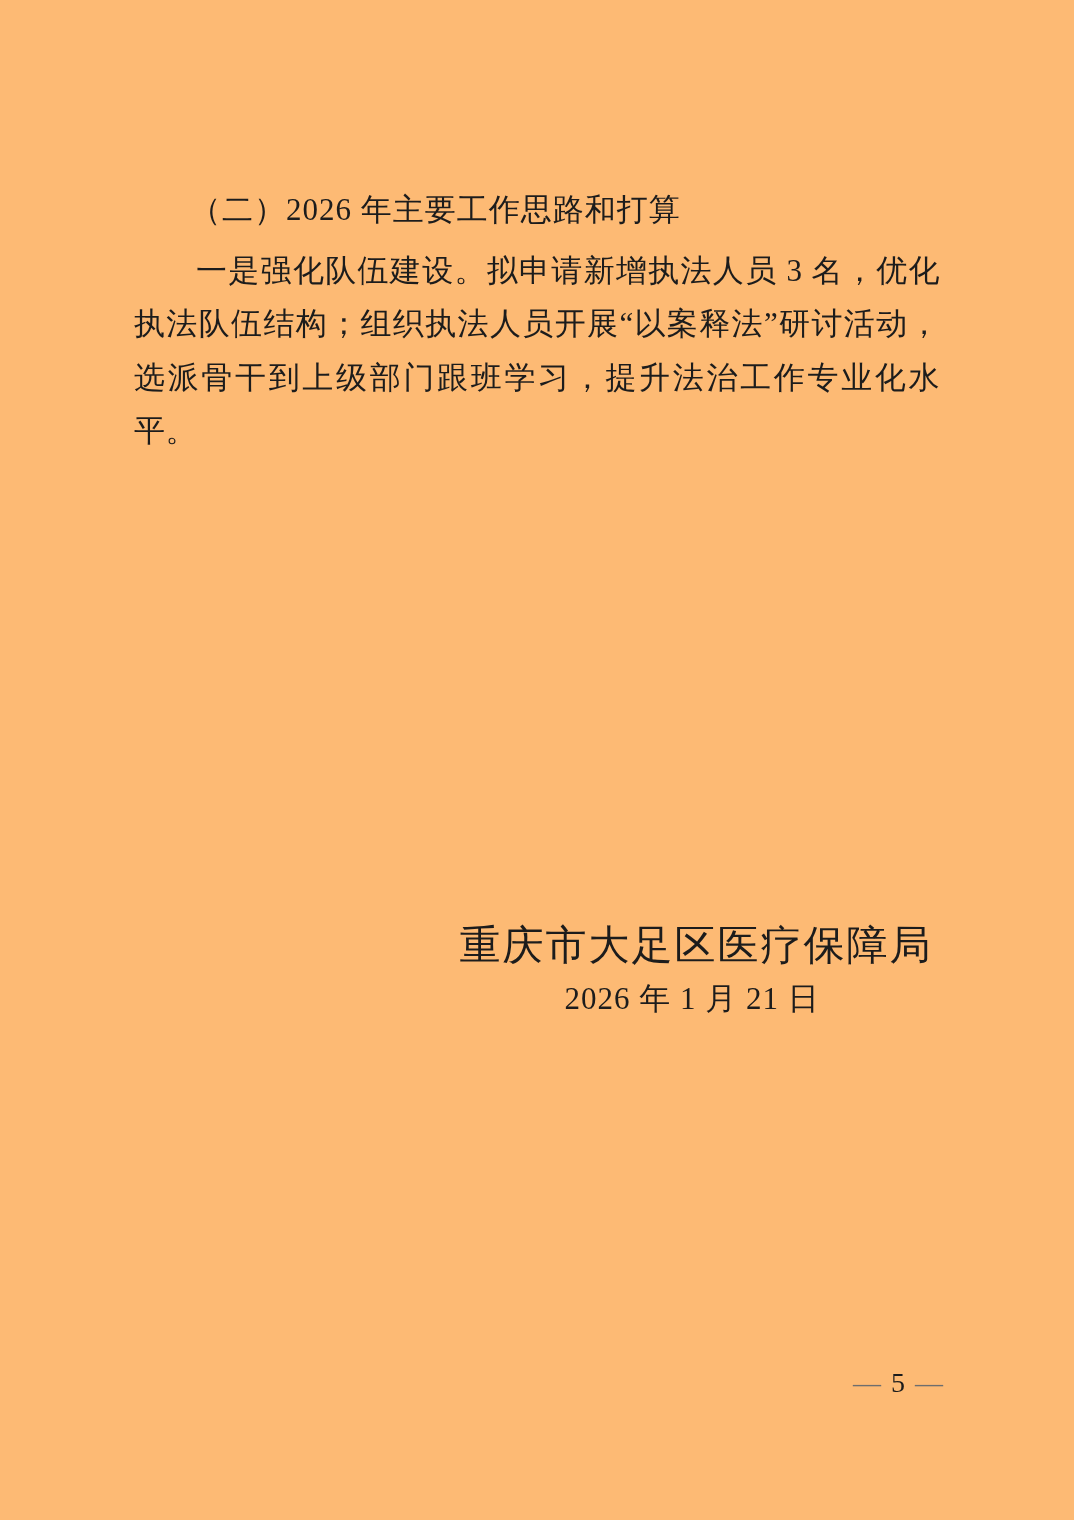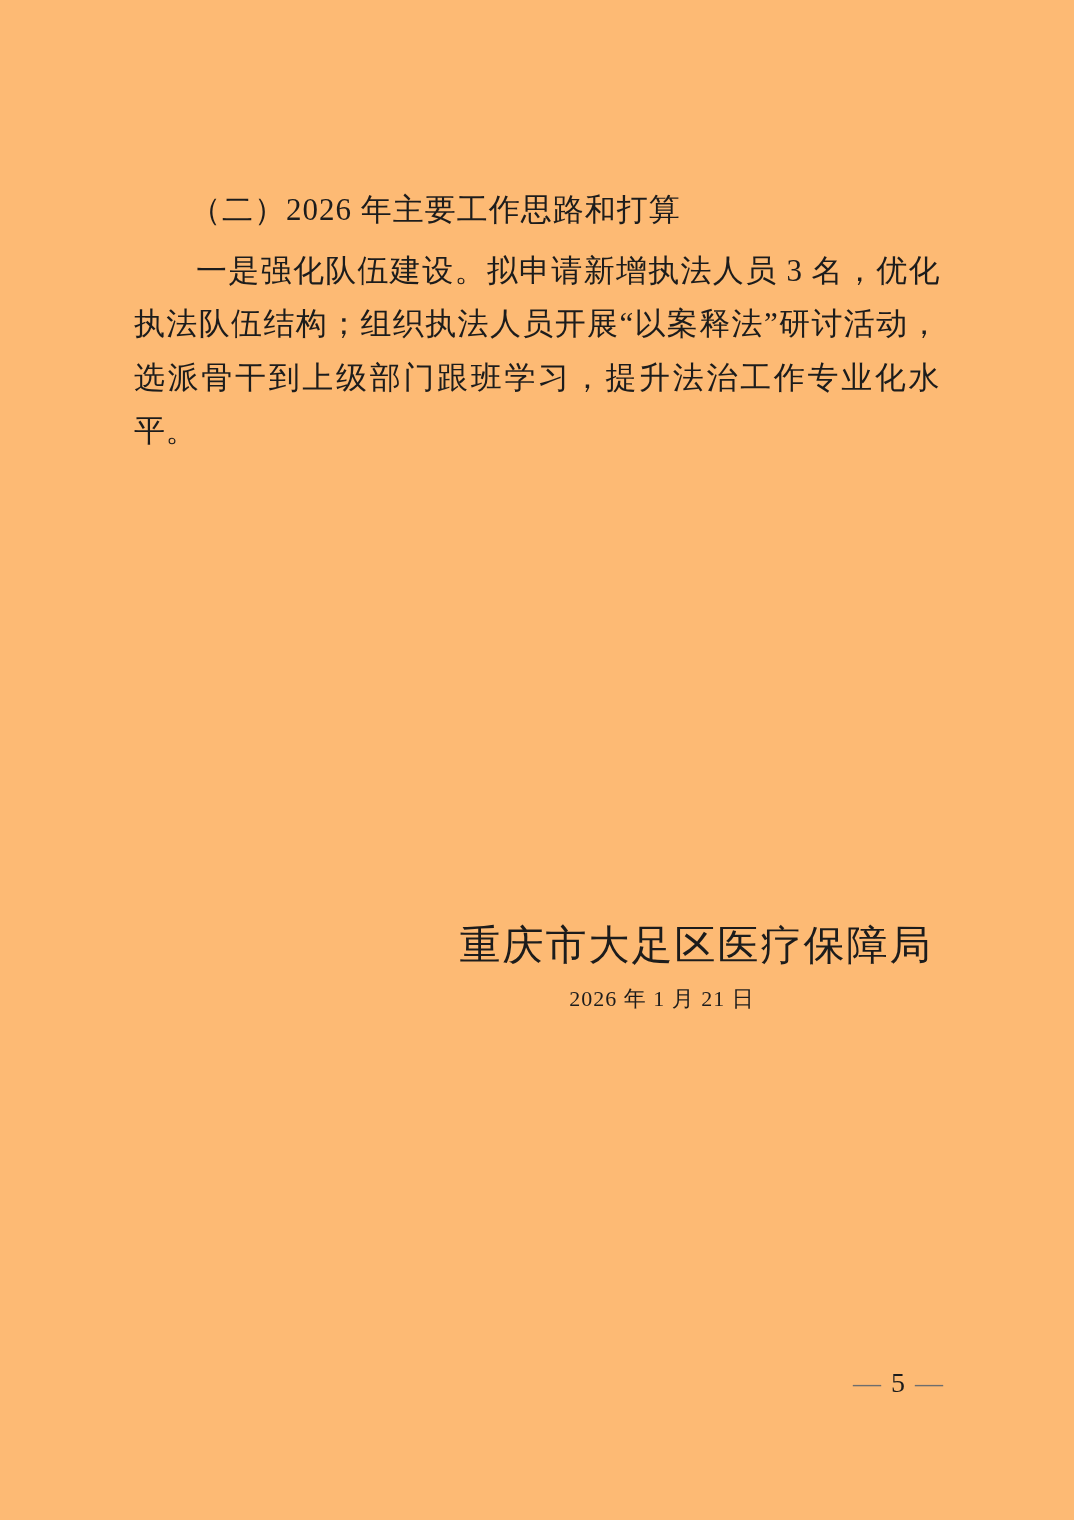--- a/index.html
+++ b/index.html
@@ -46,23 +46,23 @@
     transform: translateX(-50%);
     font-size: 41px;
     line-height: 54px;
     white-space: nowrap;
     letter-spacing: 2px;
     margin-left: 20px;
   }
   .sig-date {
     position: absolute;
     top: 972px;
-    left: 662px;
+    left: 692px;
     transform: translateX(-50%);
-    font-size: 22px;
+    font-size: 31px;
     line-height: 54px;
     white-space: nowrap;
     letter-spacing: 1px;
   }
   .footer {
     position: absolute;
     top: 1363px;
     left: 898px;
     transform: translateX(-50%);
     font-size: 28px;

